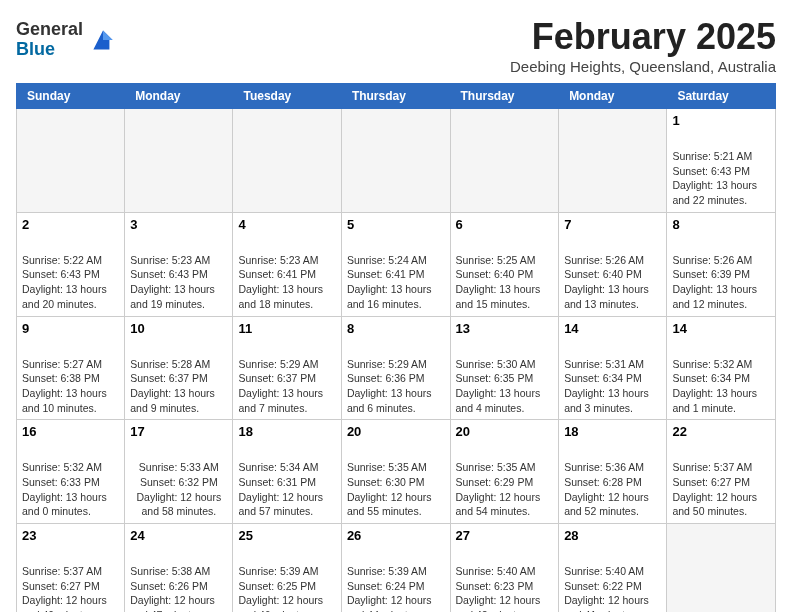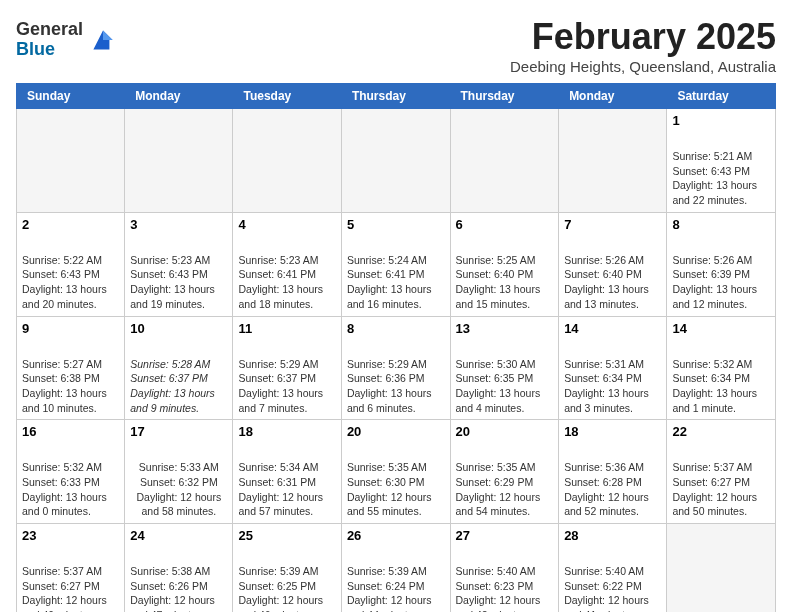--- a/index.html
+++ b/index.html
@@ -197,21 +197,21 @@
       <tr class="week-row">
         <td>
           <span class="day-num">9</span>
           <div class="day-info" style="white-space: pre-line;">Sunrise: 5:27 AM
 Sunset: 6:38 PM
 Daylight: 13 hours
 and 10 minutes.</div>
         </td>
         <td>
           <span class="day-num">10</span>
-          <div class="day-info" style="white-space: pre-line; font-style: italic;">Sunrise: 5:28 AM
+          <div class="day-info" style="white-space: pre-line;">Sunrise: 5:28 AM
 Sunset: 6:37 PM
 Daylight: 13 hours
 and 9 minutes.</div>
         </td>
         <td>
           <span class="day-num">11</span>
           <div class="day-info" style="white-space: pre-line;">Sunrise: 5:29 AM
 Sunset: 6:37 PM
 Daylight: 13 hours
 and 7 minutes.</div>

